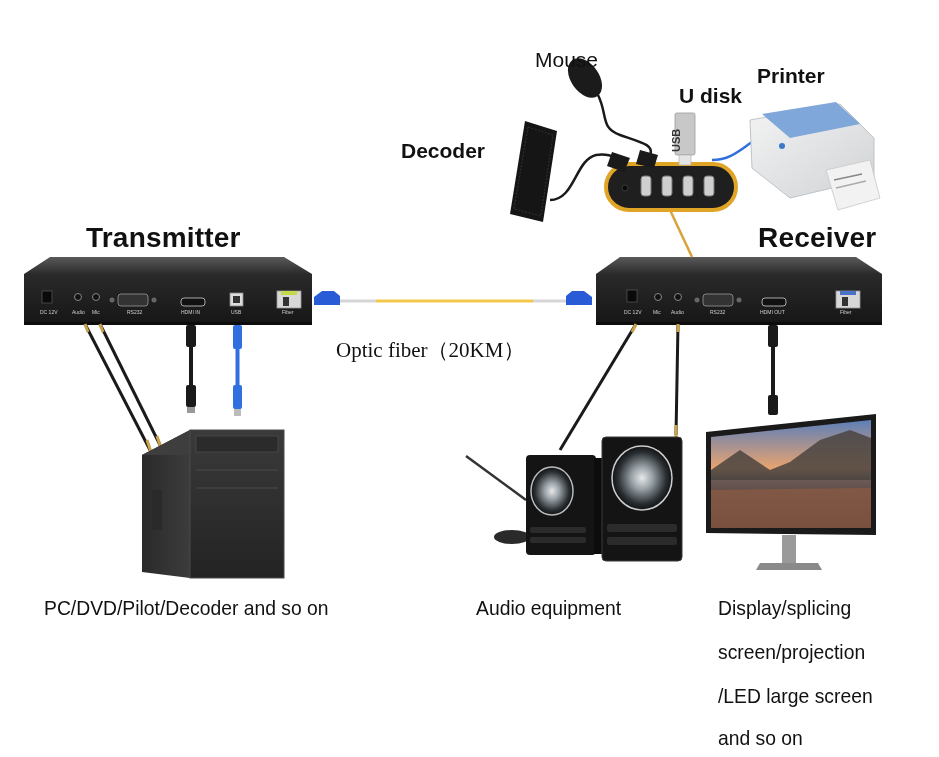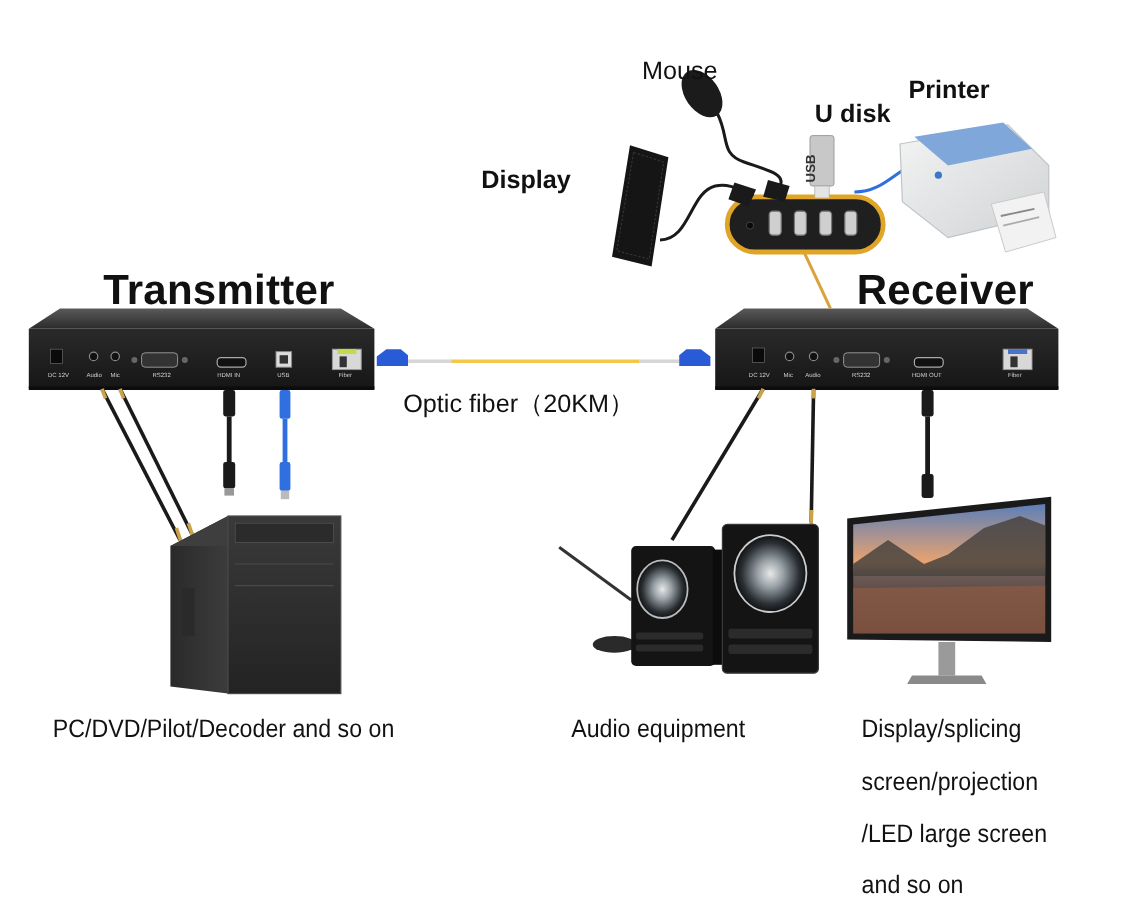--- a/index.html
+++ b/index.html
@@ -1,18 +1,18 @@
 <!DOCTYPE html>
 <html><head>
 <meta charset="utf-8">
 <style>
   html, body { margin:0; padding:0; background:#ffffff; }
   body { width:939px; height:757px; position:relative; overflow:hidden; font-family:"Liberation Sans", sans-serif; color:#111; }
   .label { position:absolute; white-space:nowrap; color:#111; }
-  .title-lg { font-size:35px; font-weight:bold; letter-spacing:0.2px; }
+  .title-lg { font-size:28px; font-weight:bold; letter-spacing:0.2px; }
   .title-md { font-size:21px; font-weight:bold; }
   .caption { font-size:21px; transform:scaleX(0.92); transform-origin:left top; }
   .fiber-text { font-size:21px; }
   svg { position:absolute; left:0; top:0; }
   .port-label { font-family:"Liberation Sans", sans-serif; font-size:5px; fill:#cfcfcf; }
 </style>
 </head>
 <body>
 
 <svg width="939" height="757" viewBox="0 0 939 757">
@@ -220,27 +220,27 @@
     <polygon points="750,120 840,104 874,138 874,178 790,198 752,168" fill="url(#printerBody)" stroke="#bfc4c8" stroke-width="1"></polygon>
     <polygon points="762,114 836,102 860,124 790,138" fill="#7fa7d9"></polygon>
     <circle cx="782" cy="146" r="3" fill="#3c78c8"></circle>
     <polygon points="826,170 870,160 880,198 838,210" fill="#f2f2f2" stroke="#c8c8c8" stroke-width="0.8"></polygon>
     <line x1="834" y1="180" x2="862" y2="174" stroke="#888" stroke-width="1.5"></line>
     <line x1="836" y1="188" x2="866" y2="181" stroke="#aaa" stroke-width="1.5"></line>
   </g>
 </svg>
 
 <div class="label title-lg" style="left:86px; top:222px;">Transmitter</div>
-<div class="label title-lg" style="left:714px; top:222px;">Receiver</div>
-<div class="label fiber-text" style="left:336px; top:322px;">Optic fiber（20KM）</div>
+<div class="label title-lg" style="left:758px; top:222px;">Receiver</div>
+<div class="label fiber-text" style="left:336px; top:336px;font-family:Liberation Serif, serif;">Optic fiber（20KM）</div>
 
 <div class="label title-md" style="left:535px; top:33px; font-weight:normal;margin-top:15px;">Mouse</div>
 <div class="label title-md" style="left:679px; top:84px;">U disk</div>
 <div class="label title-md" style="left:757px; top:64px;text-align:center;">Printer</div>
-<div class="label title-md" style="left:401px; top:139px;">Display</div>
+<div class="label title-md" style="left:401px; top:139px;">Decoder</div>
 <div class="label" style="left:670px; top:126px; font-size:11px; font-weight:bold; color:#333; transform:rotate(-90deg); transform-origin:left top; top:152px;">USB</div>
 
 <div class="label caption" style="left:44px; top:596px;">PC/DVD/Pilot/Decoder and so on</div>
 <div class="label caption" style="left:476px; top:596px;">Audio equipment</div>
 <div class="label caption" style="left:718px; top:596px;">Display/splicing</div>
 <div class="label caption" style="left:718px; top:640px;">screen/projection</div>
 <div class="label caption" style="left:718px; top:684px;">/LED large screen</div>
 <div class="label caption" style="left:718px; top:726px;">and so on</div>
 
 </body></html>

